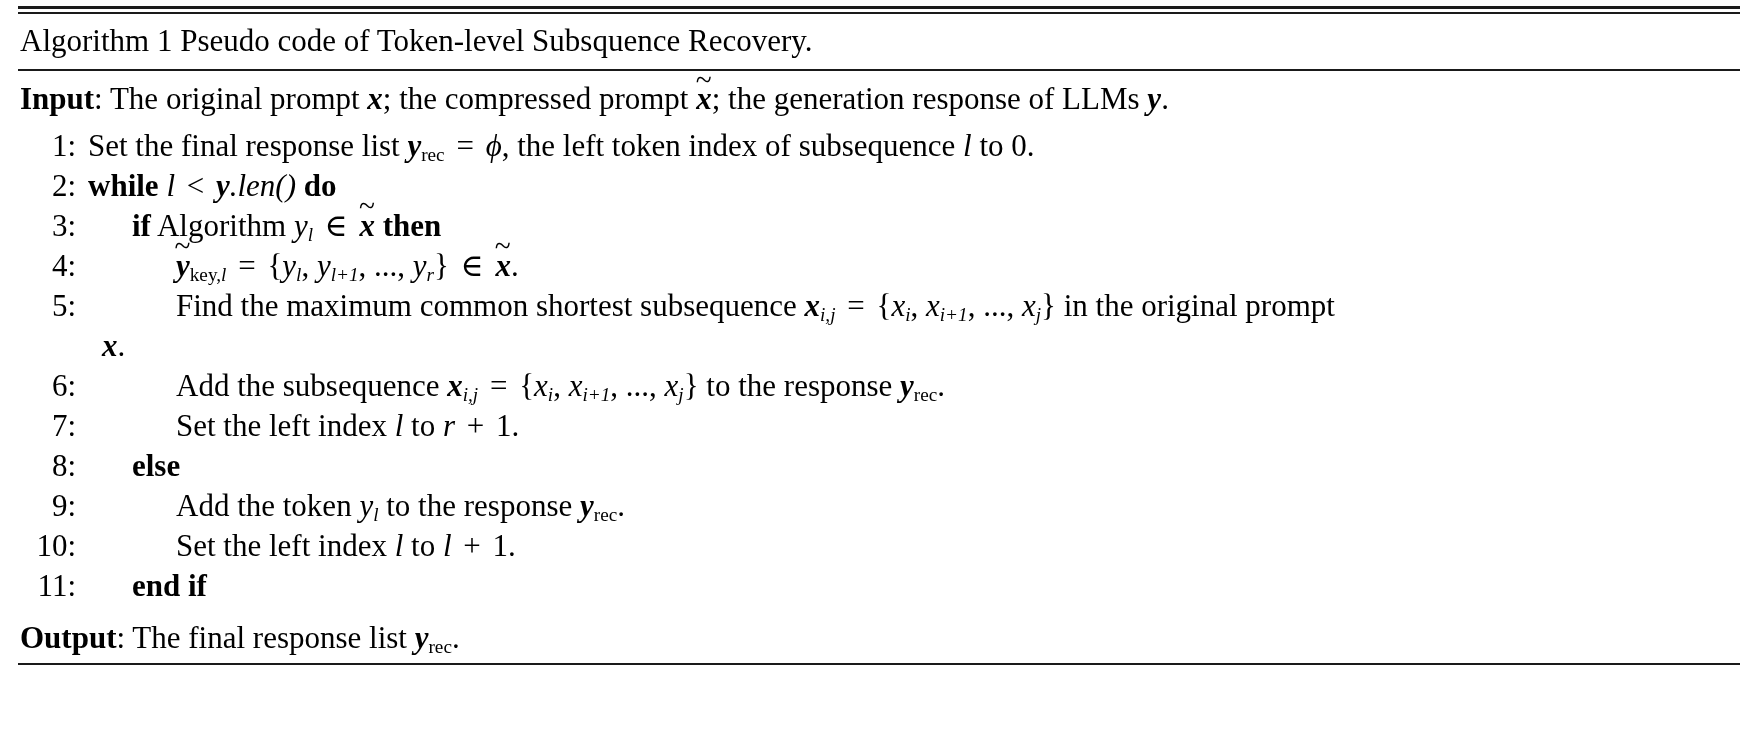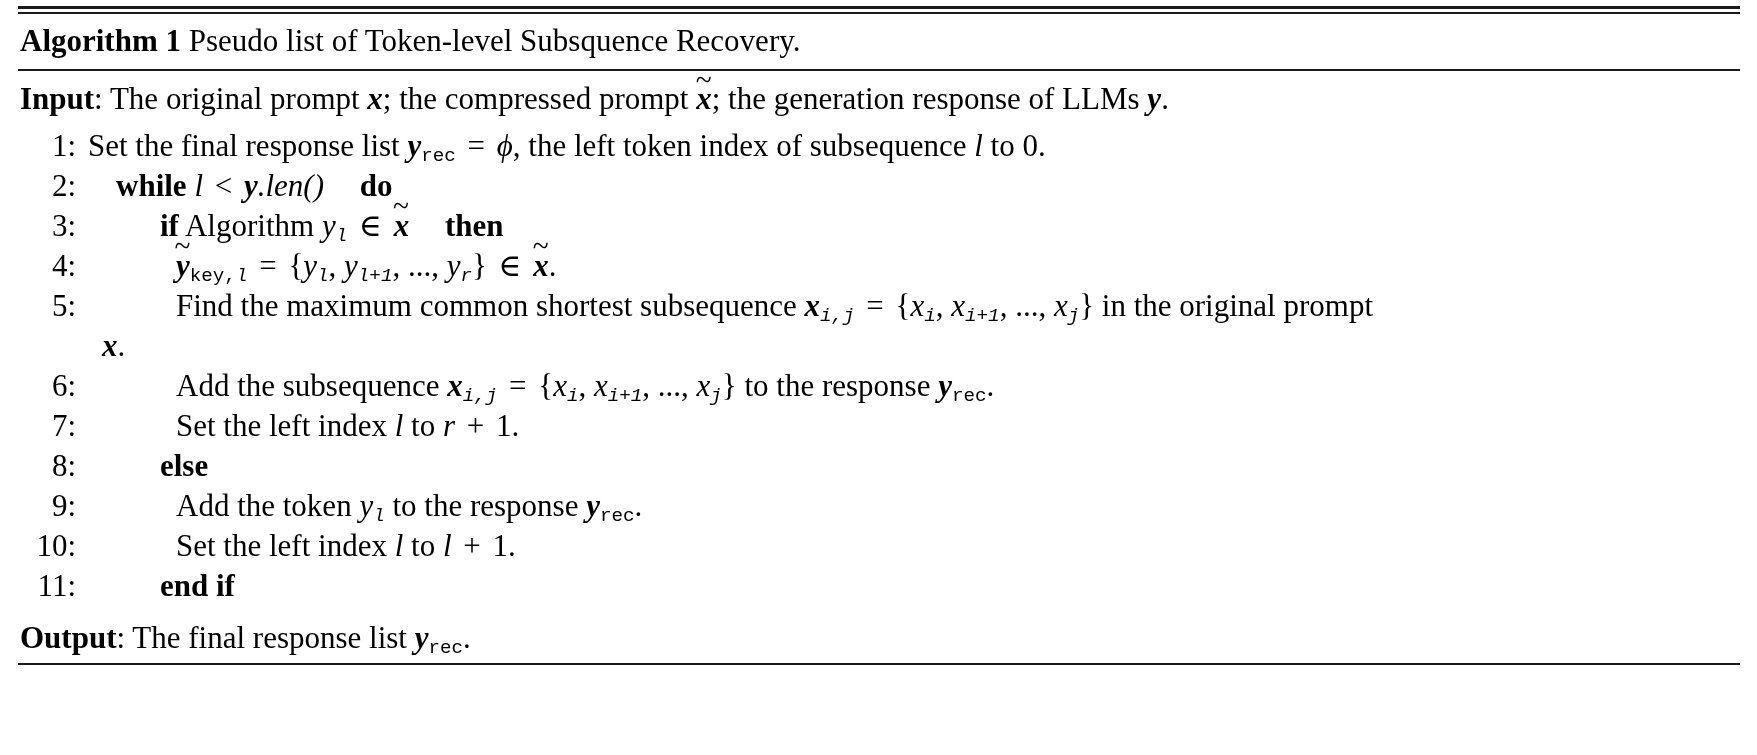--- a/index.html
+++ b/index.html
@@ -29,21 +29,21 @@
   .rule-thick { height: 3px; }
   .rule-thin  { height: 2px; }
   .rule-gap   { height: 3px; }
 
   .caption {
     font-size: 31px;
     line-height: 1.30;
     padding: 7px 0 8px 2px;
     white-space: nowrap;
   }
-  .caption .algo-label { font-weight: bold; text-align: center; }
+  .caption .algo-label { font-weight: normal; text-align: center; }
 
   .io-line {
     font-size: 31px;
     line-height: 1.32;
     padding: 8px 0 4px 2px;
     white-space: nowrap;
   }
   .io-line .io-label { font-weight: bold; text-align: right; }
 
   .steps {
@@ -80,29 +80,28 @@
     min-height: 40px;
   }
   .cont-spacer {
     flex: 0 0 auto;
     width: 58px;
     padding-right: 12px;
   }
   .cont-body { padding-left: 14px; }
 
   
-  .kw { font-weight: bold; margin-left: 28px; }
+  .kw { font-weight: bold; }
   .mi { font-style: italic; }                                  
   .vec { font-weight: bold; font-style: italic; }              
   .op  { padding: 0 4px; }
   sub {
     font-size: 0.62em;
     vertical-align: -0.28em;
     line-height: 0;
-    font-family: Liberation Mono, monospace;
   }
   sub.up { font-style: normal; font-weight: normal; }
   sub.it { font-style: italic; font-weight: normal; }
   .tilde-wrap {
     position: relative;
     display: inline-block;
   }
   .tilde-wrap > .tilde-mark {
     position: absolute;
     top: -0.62em;
@@ -118,21 +117,21 @@
 <body>
 
 <div class="algorithm-box">
 
   <div class="rule rule-thick"></div>
   <div class="rule-gap"></div>
   <div class="rule rule-thin"></div>
 
   <div class="caption">
     <span class="algo-label">Algorithm 1</span>
-    <span>Pseudo list of Token-level Subsquence Recovery.</span>
+    <span>Pseudo code of Token-level Subsquence Recovery.</span>
   </div>
 
   <div class="rule rule-thin"></div>
 
   <div class="io-line">
     <span class="io-label">Input</span><span>:</span>
     <span>The original prompt</span>
     <span class="vec">x</span><span>; the compressed prompt</span>
     <span class="tilde-wrap"><span class="tilde-mark">~</span><span class="vec">x</span></span><span>; the generation response of LLMs</span>
     <span class="vec">y</span><span>.</span>

